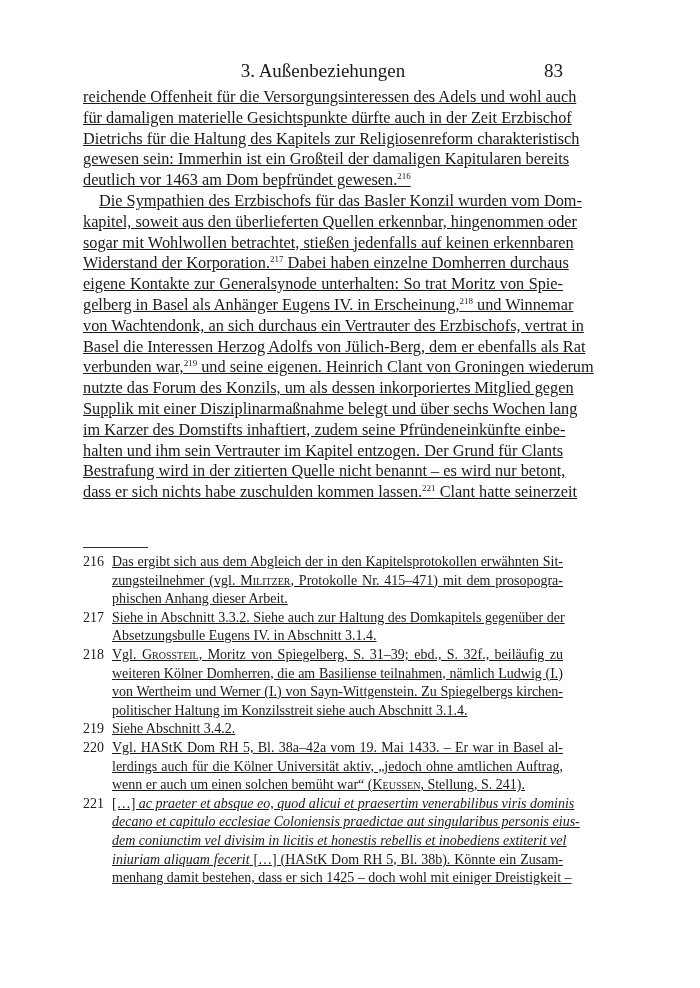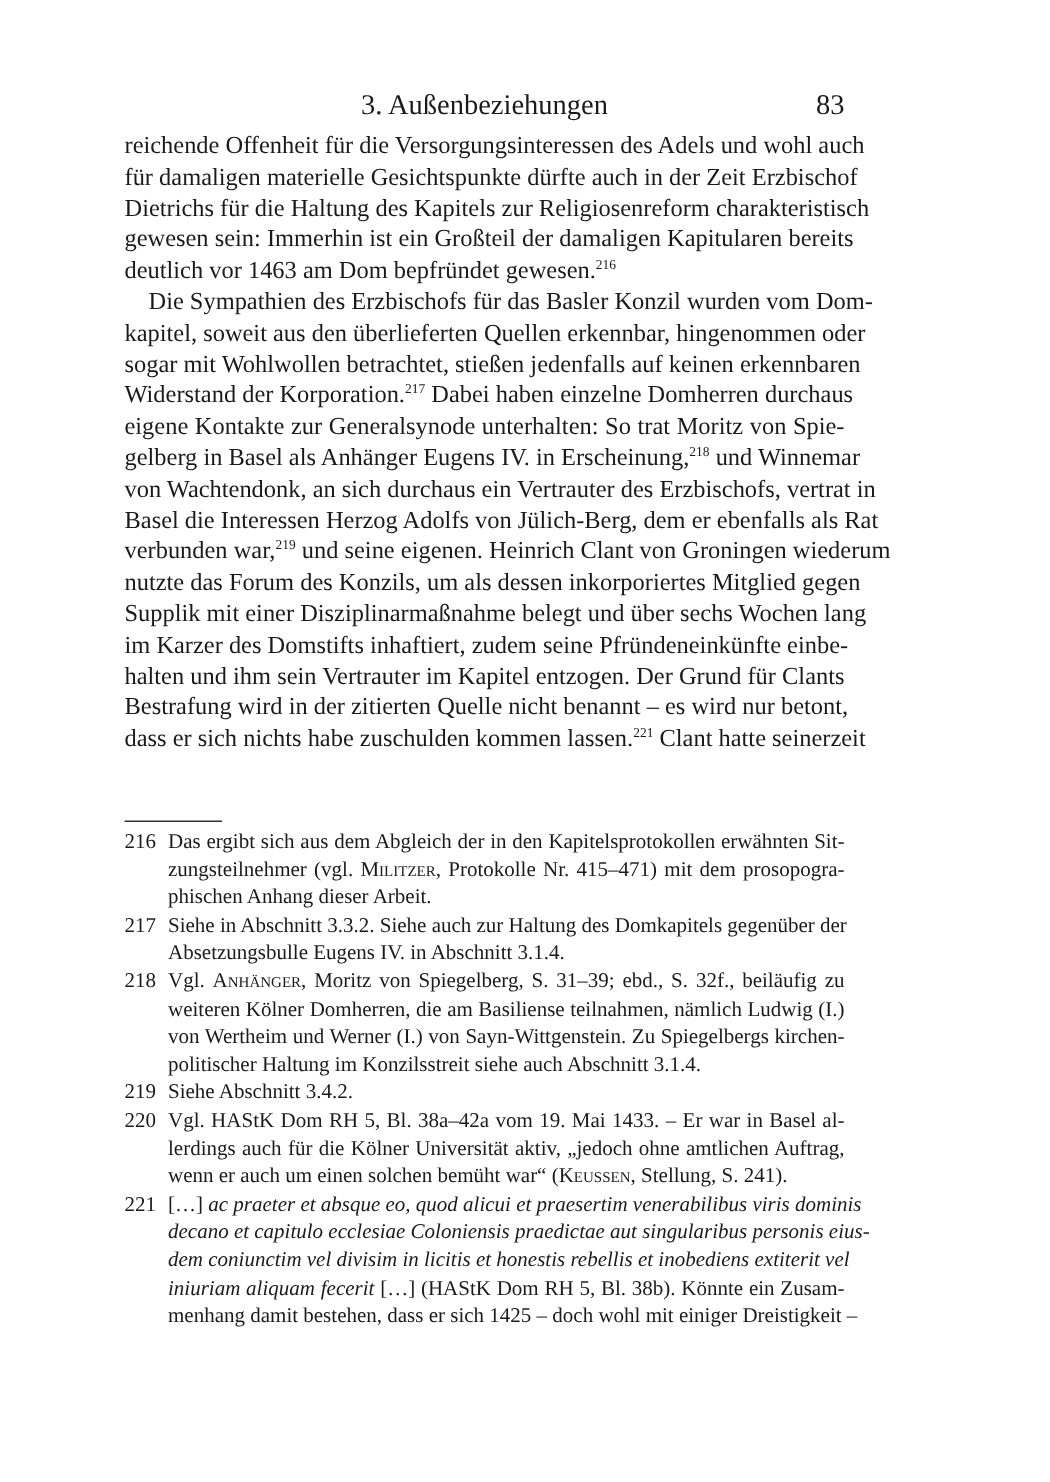--- a/index.html
+++ b/index.html
@@ -49,20 +49,21 @@
       font-family: "Liberation Serif", serif;
       font-size: 16.3px;
       line-height: 20.8px;
     }
     .line {
       display: block;
       white-space: nowrap;
       text-align: justify;
       text-align-last: justify;
       height: 20.8px;
+      text-decoration: underline;
     }
     .line.last {
       text-align-last: left;
     }
     .line.indent {
       padding-left: 16px;
     }
     sup.fn-ref {
       font-size: 9px;
       vertical-align: 6px;
@@ -146,21 +147,21 @@
         <span class="line"><span>zungsteilnehmer (vgl. </span><span class="sc">Militzer</span><span>, Protokolle Nr. 415–471) mit dem prosopogra-</span></span>
         <span class="line last"><span>phischen Anhang dieser Arbeit.</span></span>
       </div>
       <div class="fn">
         <span class="fn-num">217</span>
         <span class="line"><span>Siehe in Abschnitt 3.3.2. Siehe auch zur Haltung des Domkapitels gegenüber der</span></span>
         <span class="line last"><span>Absetzungsbulle Eugens IV. in Abschnitt 3.1.4.</span></span>
       </div>
       <div class="fn">
         <span class="fn-num">218</span>
-        <span class="line"><span>Vgl. </span><span class="sc">Anhänger</span><span>, Moritz von Spiegelberg, S. 31–39; ebd., S. 32f., beiläufig zu</span></span>
+        <span class="line"><span>Vgl. </span><span class="sc">Großteil</span><span>, Moritz von Spiegelberg, S. 31–39; ebd., S. 32f., beiläufig zu</span></span>
         <span class="line"><span>weiteren Kölner Domherren, die am Basiliense teilnahmen, nämlich Ludwig (I.)</span></span>
         <span class="line"><span>von Wertheim und Werner (I.) von Sayn-Wittgenstein. Zu Spiegelbergs kirchen-</span></span>
         <span class="line last"><span>politischer Haltung im Konzilsstreit siehe auch Abschnitt 3.1.4.</span></span>
       </div>
       <div class="fn">
         <span class="fn-num">219</span>
         <span class="line last"><span>Siehe Abschnitt 3.4.2.</span></span>
       </div>
       <div class="fn">
         <span class="fn-num">220</span>

